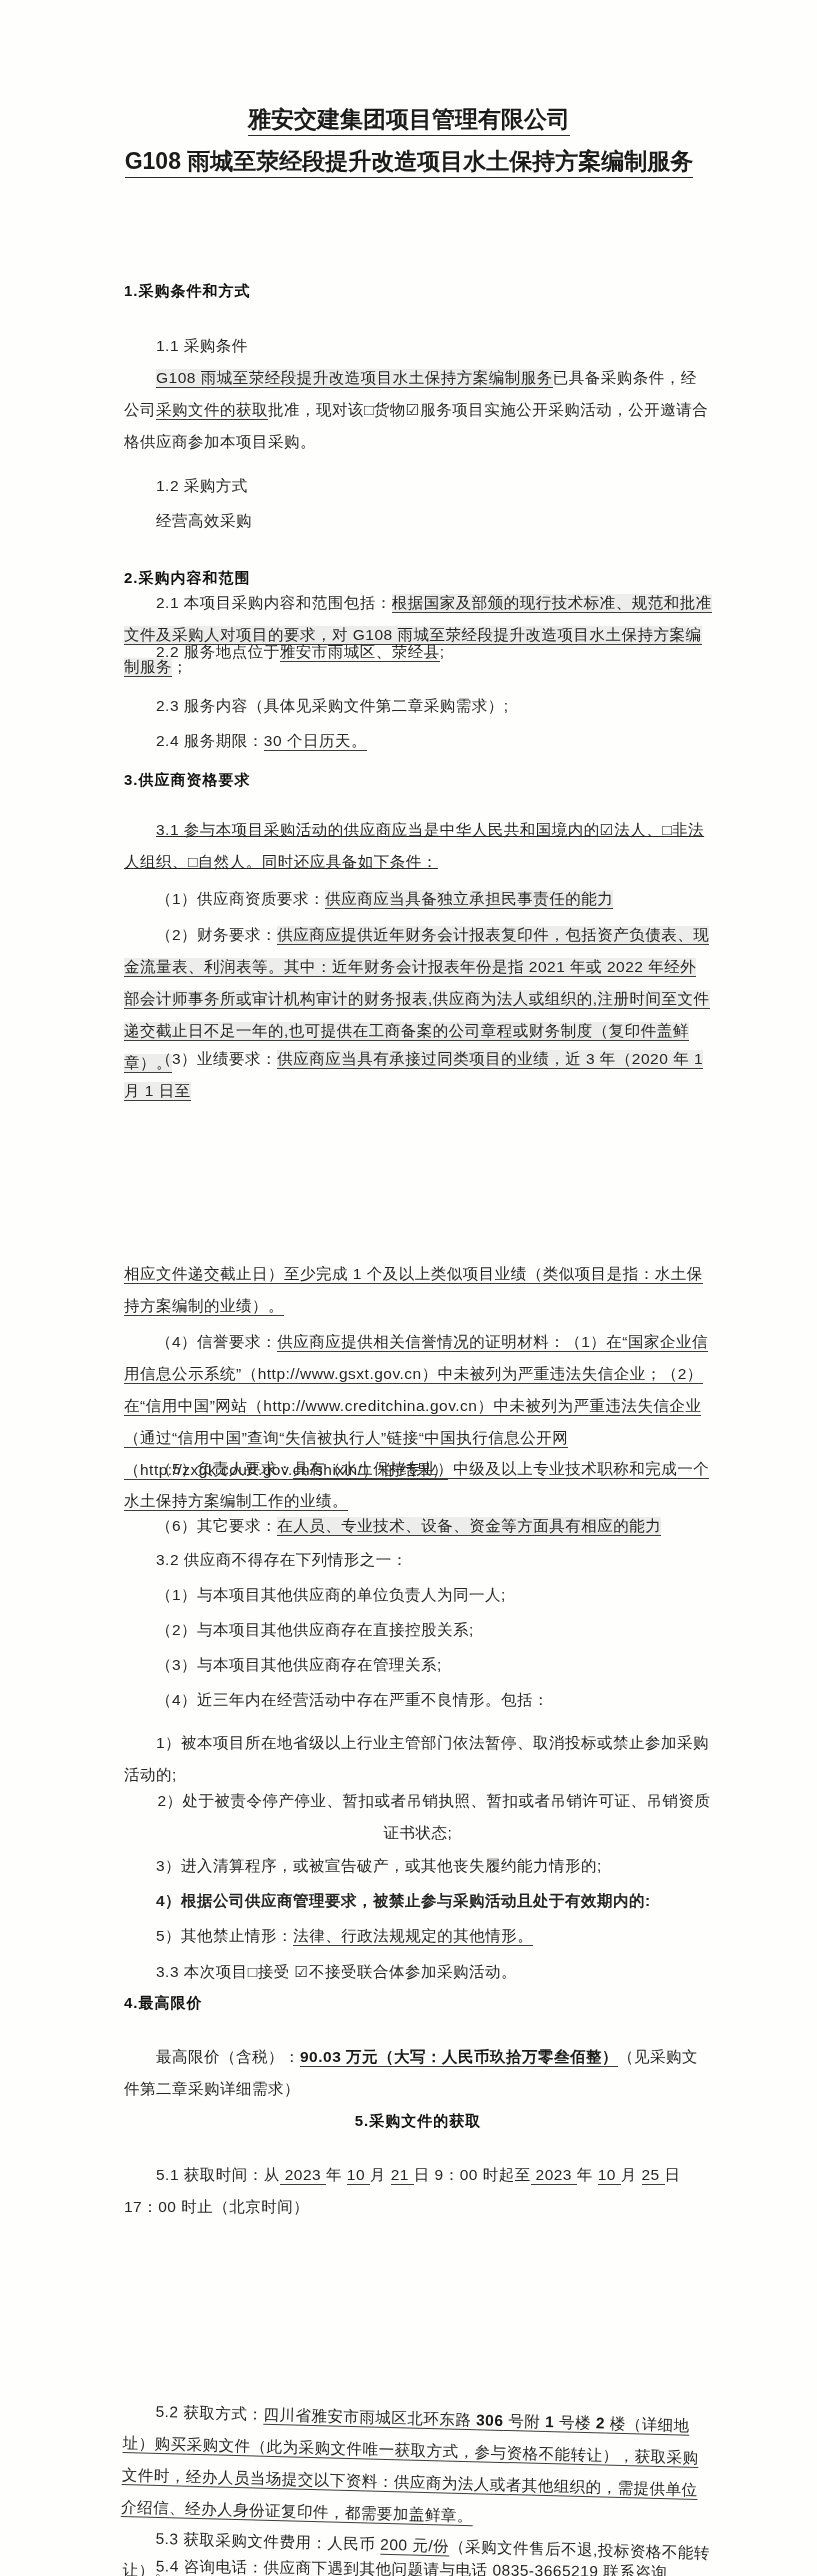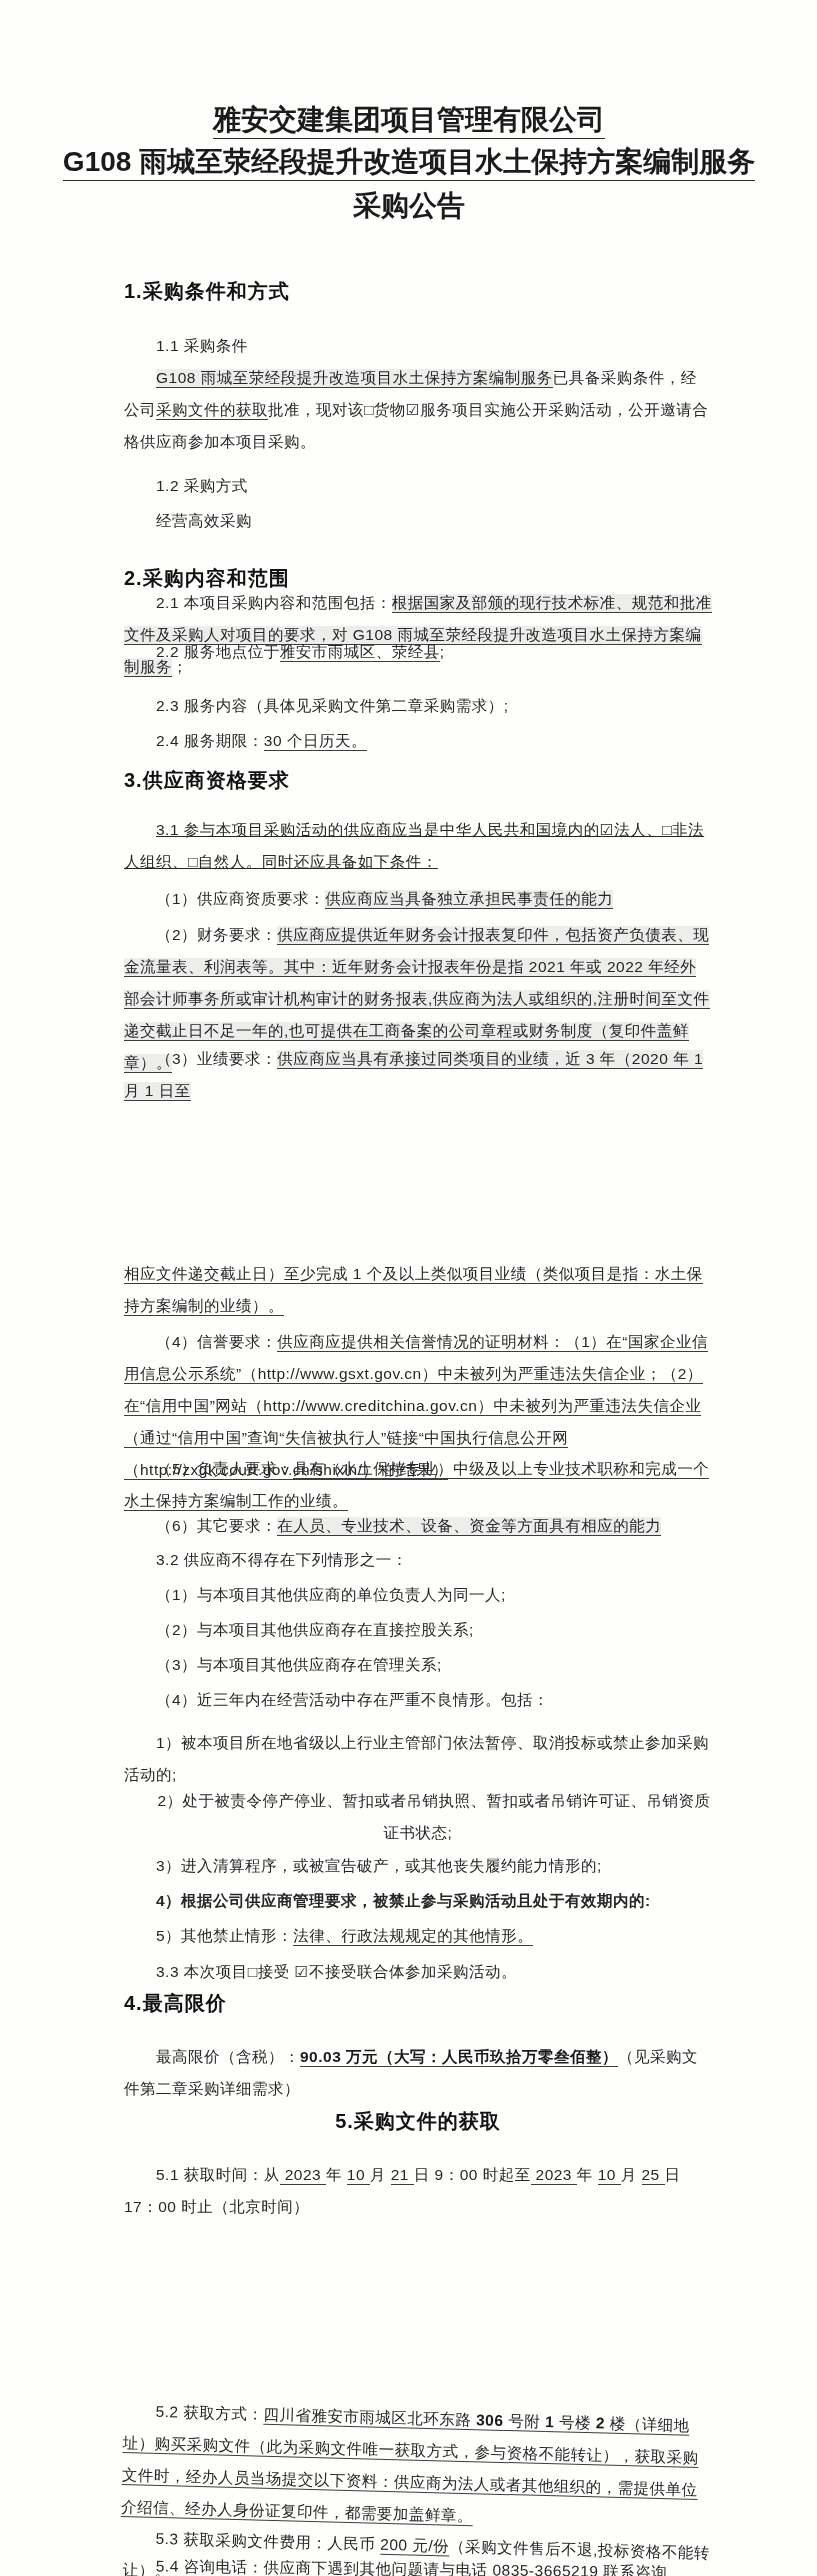--- a/index.html
+++ b/index.html
@@ -4,49 +4,46 @@
 <style>
   html,body{margin:0;padding:0;background:#ffffff;}
   .page{
     position:relative;width:818px;height:3468px;margin:0 auto;
     background:#fefefd;
     font-family:"Liberation Sans","DejaVu Sans",sans-serif;
     color:#262626;overflow:hidden;
   }
   .title{
     position:absolute;left:0;width:100%;text-align:center;
-    font-weight:bold;font-size:28px;color:#1b1b1b;line-height:27px;z-index:2;
+    font-weight:bold;font-size:23px;color:#1b1b1b;line-height:27px;z-index:2;
   }
   .title .tin{border-bottom:1.5px solid #2a2a2a;padding-bottom:2.6px;}
   .blk{
     position:absolute;left:124px;width:588px;
     font-size:15.5px;line-height:32px;z-index:2;letter-spacing:0.5px;
   }
   .blk.p{text-indent:32px;}
   .blk.ni{text-indent:0;}
-  .blk.h{font-weight:bold;font-size:20px;line-height:26px;color:#121212;text-indent:0;letter-spacing:1px;}
+  .blk.h{font-weight:bold;font-size:15px;line-height:26px;color:#121212;text-indent:0;letter-spacing:1px;}
   .seg.u{border-bottom:1px solid #3c3c3c;padding-bottom:0.5px;}
   .seg.b{font-weight:bold;color:#1a1a1a;}
   .seg.hl{background:#ededec;}
   .sk1{transform:rotate(0.7deg);transform-origin:left top;}
   .sk2{transform:rotate(1.5deg);transform-origin:left top;}
 </style>
 </head>
 <body>
 
 <div class="page">
 
   <div class="title" style="top:106px;">
     <span class="tin">雅安交建集团项目管理有限公司</span>
   </div>
   <div class="title" style="top:148px;">
     <span class="tin">G108 雨城至荥经段提升改造项目水土保持方案编制服务</span>
-  </div>
-  <div class="title" style="top:192px;">
-    <span>采购公告</span>
   </div>
 
   <div id="doc">
       <div class="blk h" style="top: 278px;"><span class="seg">1.采购条件和方式</span></div>
       <div class="blk p" style="top: 330px;"><span class="seg">1.1 采购条件</span></div>
       <div class="blk p" style="top: 362px;"><span class="seg u hl">G108 雨城至荥经段提升改造项目水土保持方案编制服务</span><span class="seg">已具备采购条件，经公司</span><span class="seg u">采购文件的获取</span><span class="seg">批准，现对该□货物☑服务项目实施公开采购活动，公开邀请合格供应商参加本项目采购。</span></div>
       <div class="blk p" style="top: 470px;"><span class="seg">1.2 采购方式</span></div>
       <div class="blk p" style="top: 505px;"><span class="seg">经营高效采购</span></div>
       <div class="blk h" style="top: 537px; margin-top: 28px;"><span class="seg">2.采购内容和范围</span></div>
       <div class="blk p" style="top: 587px;"><span class="seg">2.1 本项目采购内容和范围包括：</span><span class="seg u hl">根据国家及部颁的现行技术标准、规范和批准文件及采购人对项目的要求，对 G108 雨城至荥经段提升改造项目水土保持方案编制服务</span><span class="seg">；</span></div>

